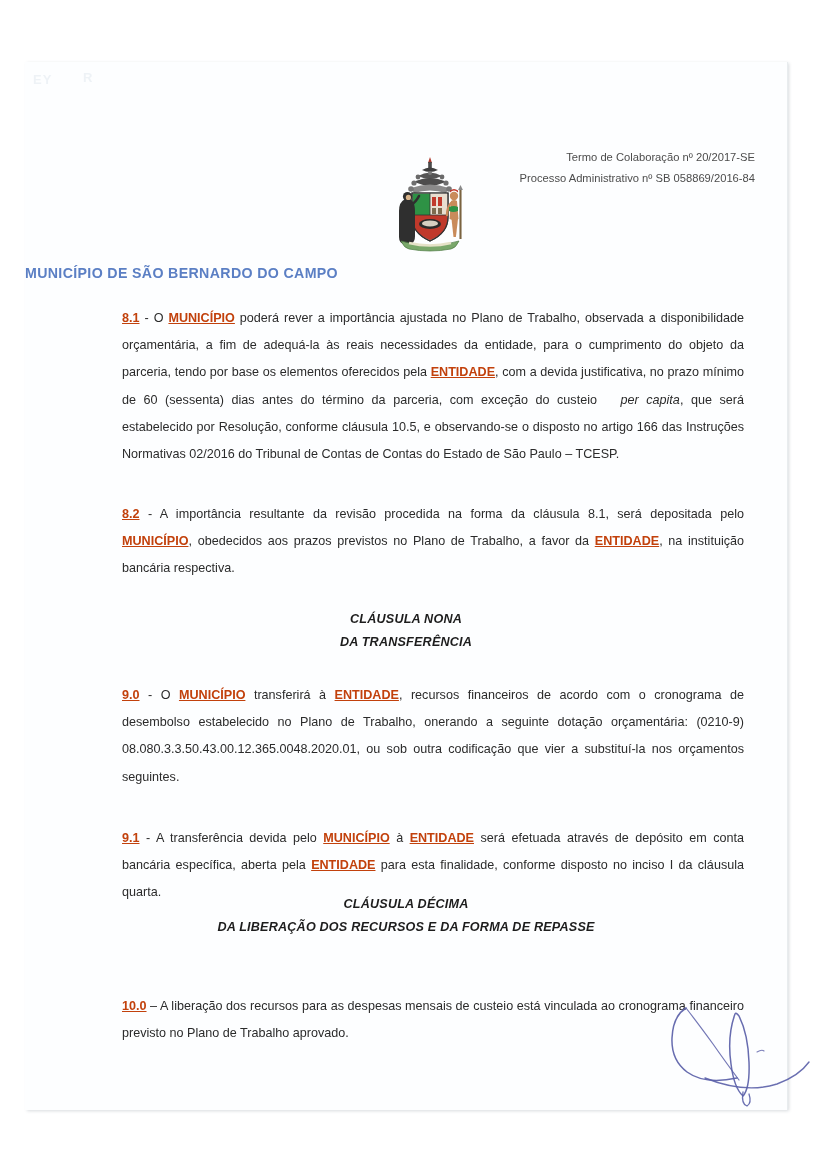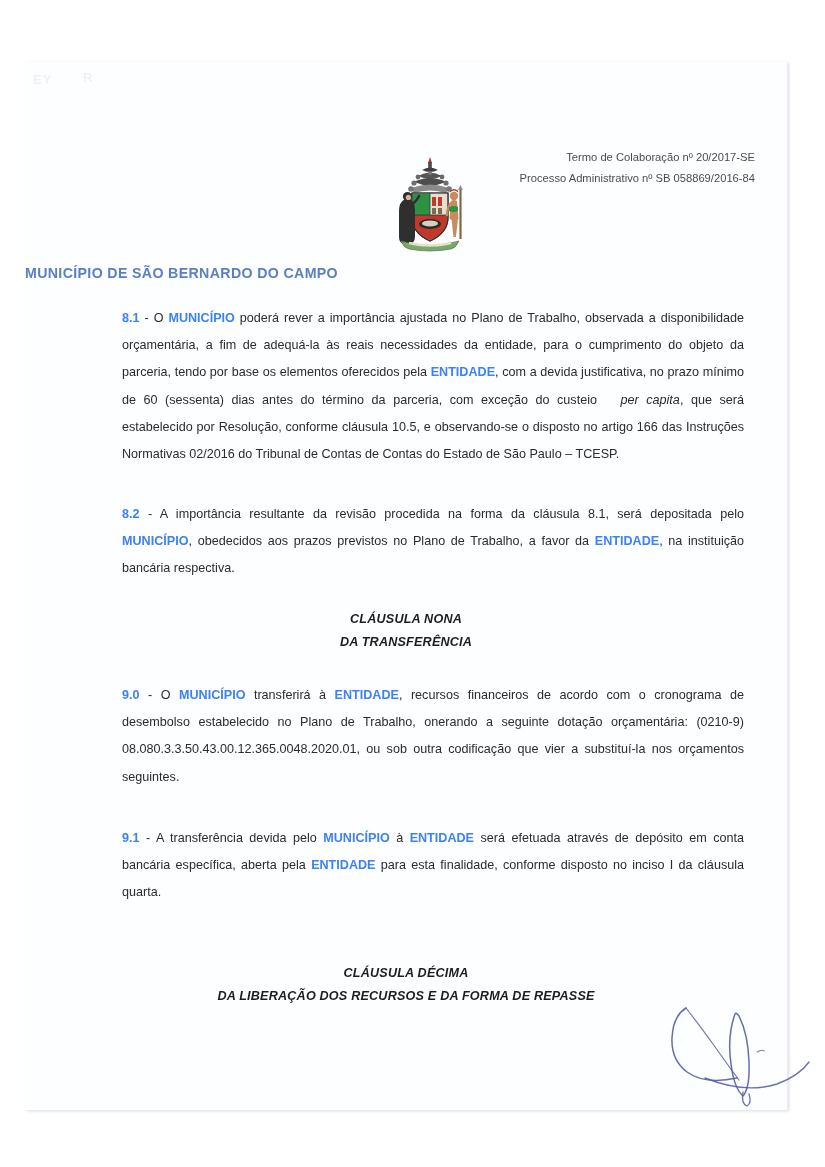--- a/index.html
+++ b/index.html
@@ -79,21 +79,21 @@
   .para {
     position: absolute;
     width: 622px;
     left: 97px;
     font-size: 12.6px;
     color: #2b2b2b;
     line-height: 27.2px;
     text-align: justify;
     text-justify: inter-word;
   }
-  .para b { font-weight: bold; color: #3b82f6; }
+  .para b { font-weight: bold; color: #c2410c; text-decoration: underline; }
   .para i { font-style: italic; margin-left: 16px; }
 
   .heading {
     position: absolute;
     left: 0;
     width: 762px;
     text-align: center;
     font-size: 12.6px;
     font-weight: bold;
     color: #1d1d1d;
@@ -194,25 +194,26 @@
 
     <div class="heading" style="top:546px;">
       <div>CLÁUSULA NONA</div>
       <div>DA TRANSFERÊNCIA</div>
     </div>
 
     <div class="para" style="top:620px;"><b>9.0</b><span> - O </span><b>MUNICÍPIO</b><span> transferirá à </span><b>ENTIDADE</b><span>, recursos financeiros de acordo com o cronograma de desembolso estabelecido no Plano de Trabalho, onerando a seguinte dotação orçamentária: (0210-9)  08.080.3.3.50.43.00.12.365.0048.2020.01, ou sob outra codificação que vier a substituí-la nos orçamentos seguintes.</span></div>
 
     <div class="para" style="top:763px;"><b>9.1</b><span> - A transferência devida pelo </span><b>MUNICÍPIO</b><span> à </span><b>ENTIDADE</b><span> será efetuada através de depósito em conta bancária específica, aberta pela </span><b>ENTIDADE</b><span> para esta finalidade, conforme disposto no inciso I da cláusula quarta.</span></div>
 
-    <div class="heading" style="top:900px;">
+    <div class="heading" style="top:831px;">
       <div>CLÁUSULA DÉCIMA</div>
       <div>DA LIBERAÇÃO DOS RECURSOS E DA FORMA DE REPASSE</div>
     </div>
 
+    <div class="para" style="top:931px;"><b>10.0</b><span> – A liberação dos recursos para as despesas mensais de custeio está vinculada ao cronograma financeiro previsto no Plano de Trabalho aprovado.</span></div>
 
     <svg id="signature" viewBox="0 0 170 120">
       <g fill="none" stroke-linecap="round" stroke-linejoin="round">
 
         <path d="M33 16 Q20 24 19 46 Q18 68 34 80 Q52 93 84 86" stroke="#5a5fa8" stroke-width="1.5" opacity="0.92"></path>
         <path d="M33 16 Q44 30 60 52 Q74 72 86 88" stroke="#5a5fa8" stroke-width="1.2" opacity="0.85"></path>
 
         <path d="M82 22 Q74 44 78 72 Q81 96 90 104 Q97 96 96 70 Q95 42 86 24 Q83 20 82 22 Z" stroke="#5a5fa8" stroke-width="1.5" opacity="0.92"></path>
 
         <path d="M52 86 Q92 102 124 92 Q146 84 156 70" stroke="#5a5fa8" stroke-width="1.4" opacity="0.9"></path>

